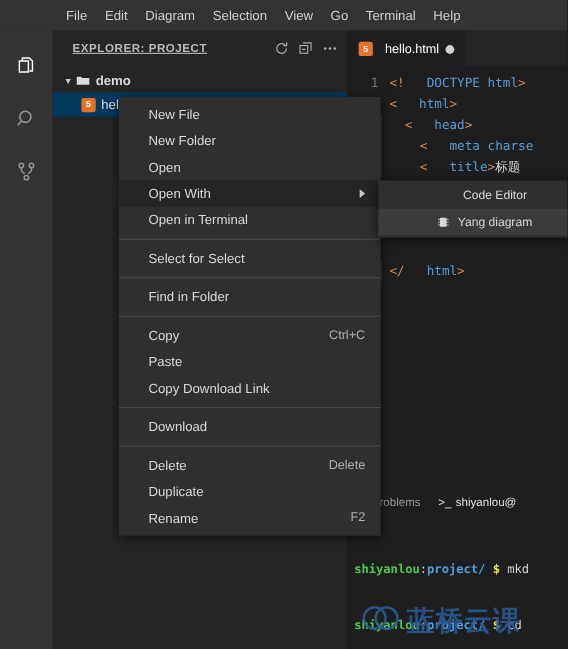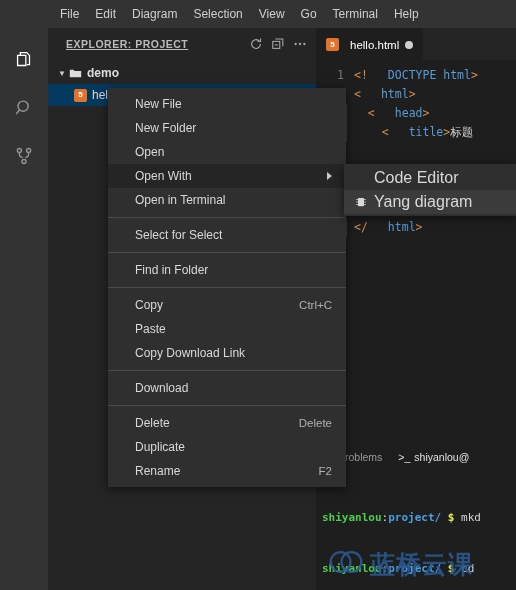--- a/index.html
+++ b/index.html
@@ -204,23 +204,24 @@
   .submenu {
     position: absolute; left: 344px; top: 164px;
     width: 172px;
     background: #2f2f2f;
     box-shadow: 0 2px 10px rgba(0,0,0,.6);
     padding: 2px 0;
     z-index: 50;
   }
   .sub-item {
     height: 24px; display: flex; align-items: center;
-    padding-left: 10px; gap: 7px;
-    font-size: 16px; color: #d8d8d8;
+    padding-left: 20px; gap: 7px;
+    font-size: 11px; color: #d8d8d8;
     white-space: nowrap;
+    justify-content: center;
   }
   .sub-item.hl { background: #3b3b3b; }
   .sub-ico { width: 13px; display: inline-flex; justify-content: center; }
   .sub-label { padding-left: 0; }
   .sub-item.noicon .sub-label { padding-left: 20px; }
 </style>
 </head>
 <body>
 
 <div id="app">
@@ -319,20 +320,24 @@
       </div>
       <div class="code-line noguide">
         <span class="gutter">2</span>
         <span class="code-text"><span class="tk-bracket">&lt;</span><span class="tk-tag">html</span><span class="tk-bracket">&gt;</span></span>
       </div>
       <div class="code-line">
         <span class="gutter">3</span>
         <span class="code-text">&nbsp;&nbsp;<span class="tk-bracket">&lt;</span><span class="tk-tag">head</span><span class="tk-bracket">&gt;</span></span>
       </div>
       <div class="code-line">
+        <span class="gutter">4</span>
+        <span class="code-text">&nbsp;&nbsp;&nbsp;&nbsp;<span class="tk-bracket">&lt;</span><span class="tk-tag">meta charse</span></span>
+      </div>
+      <div class="code-line">
         <span class="gutter">5</span>
         <span class="code-text">&nbsp;&nbsp;&nbsp;&nbsp;<span class="tk-bracket">&lt;</span><span class="tk-tag">title</span><span class="tk-bracket">&gt;</span><span class="tk-text">标题</span></span>
       </div>
       <div style="height:76px"></div>
       <div class="code-line">
         <span class="gutter">10</span>
         <span class="code-text"><span class="tk-bracket">&lt;/</span><span class="tk-tag">html</span><span class="tk-bracket">&gt;</span></span>
       </div>
     </div>
   </div>

